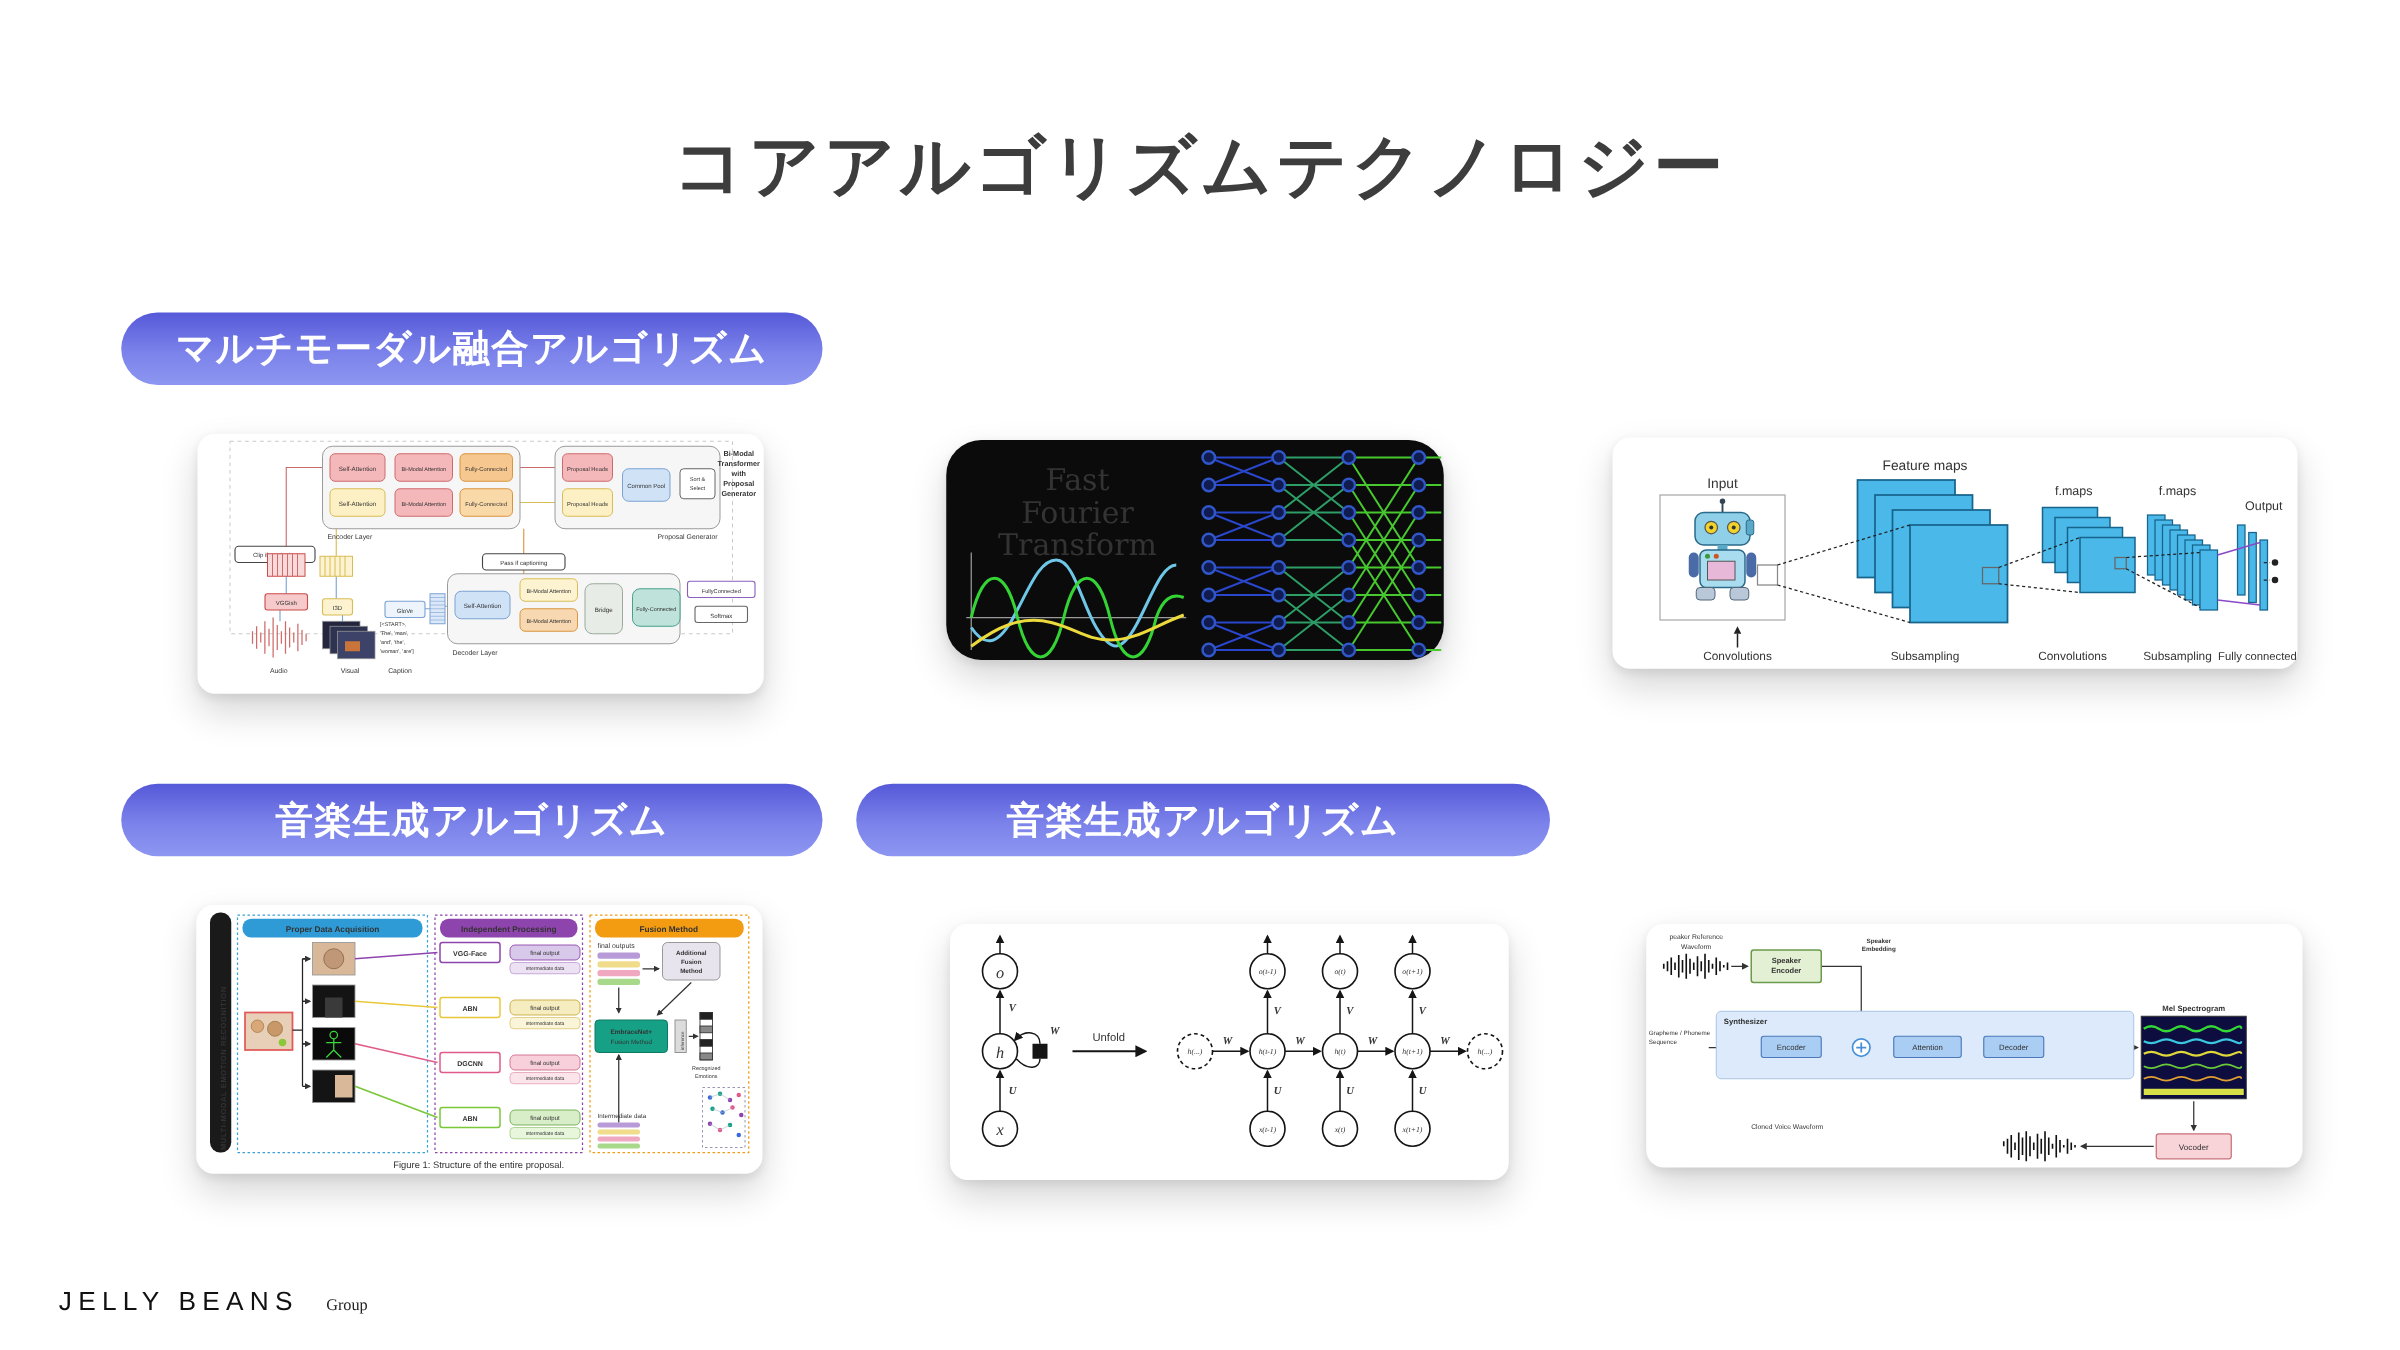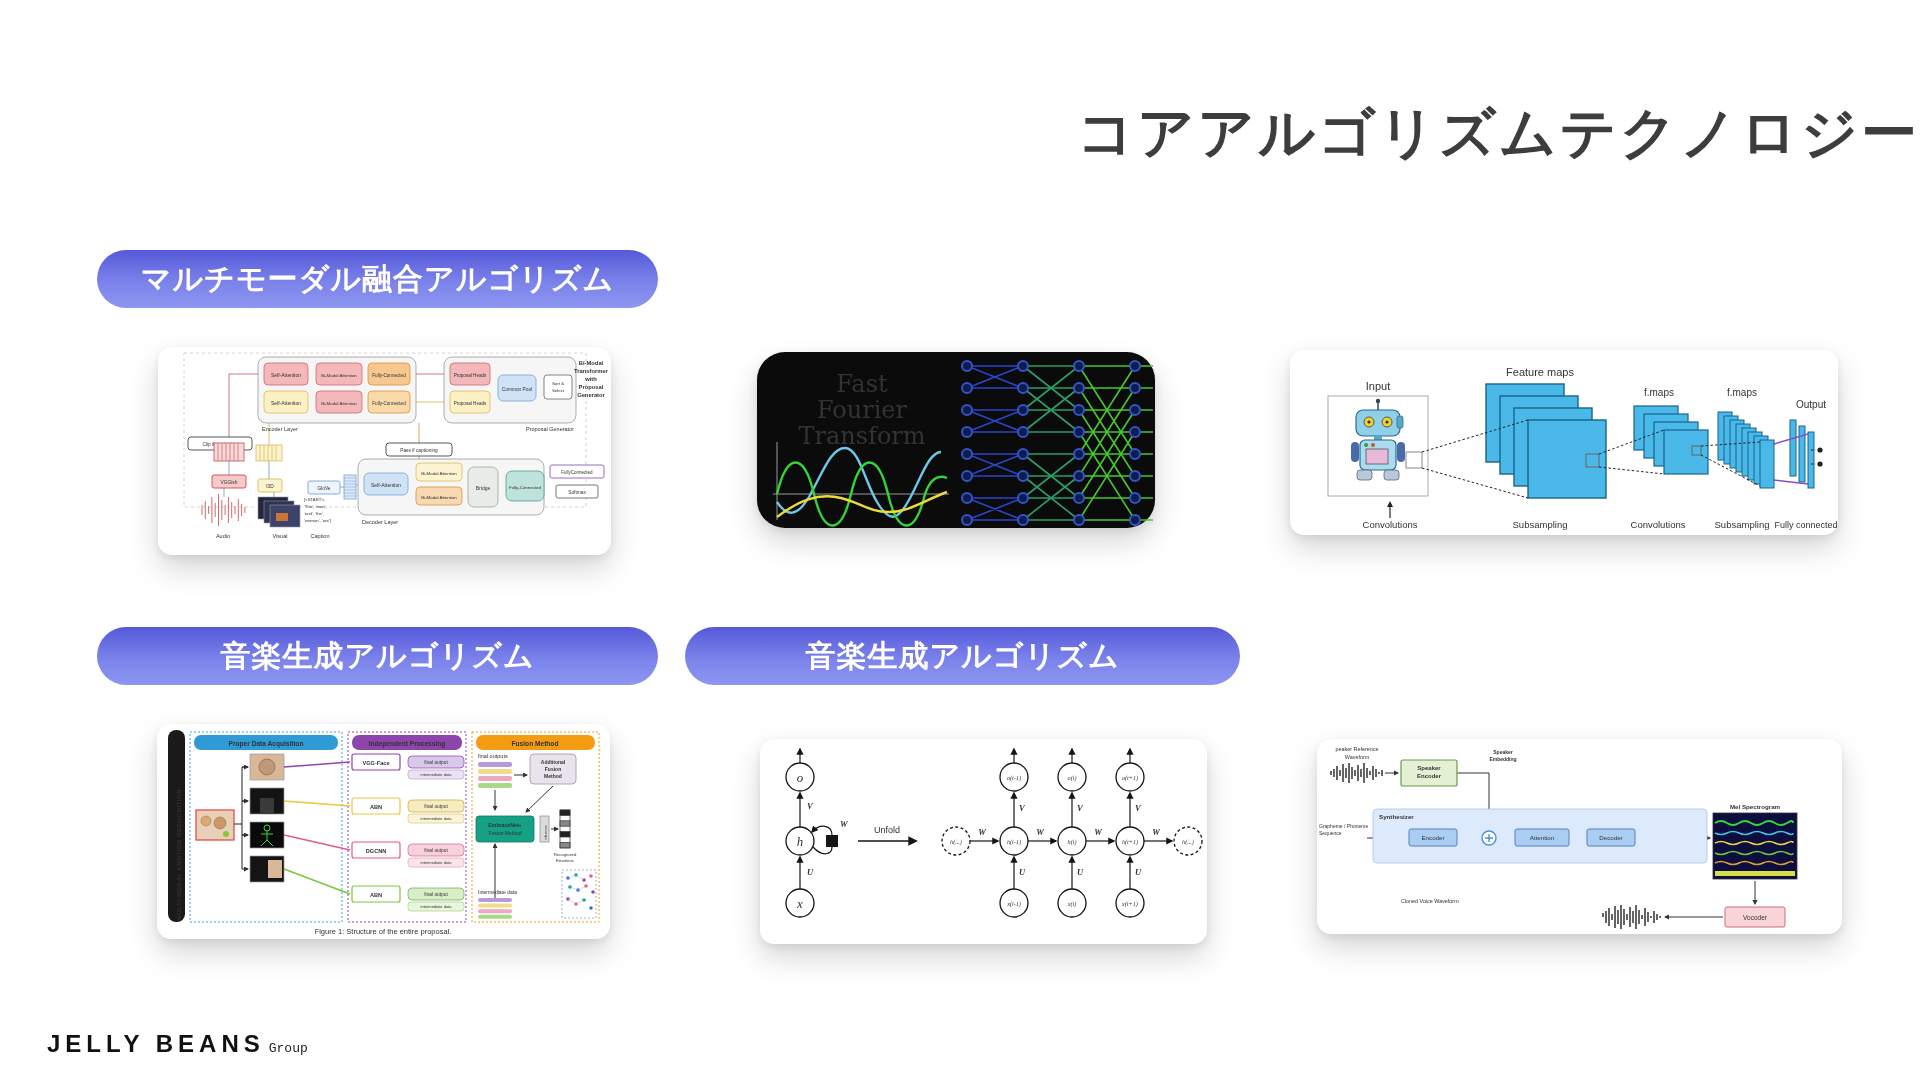--- a/index.html
+++ b/index.html
@@ -1,18 +1,18 @@
 <!DOCTYPE html>
 <html><head>
 <meta charset="utf-8">
 <style>
   html,body{margin:0;padding:0;background:#ffffff;}
   .slide{position:relative;width:1920px;height:1080px;background:#ffffff;overflow:hidden;
          font-family:"Liberation Sans",sans-serif;}
-  .title{position:absolute;top:96px;left:0;width:100%;text-align:right;
+  .title{position:absolute;top:96px;left:0;width:100%;text-align:center;
          font-size:56px;font-weight:800;color:#3d3d3d;letter-spacing:3px;}
   .pill{position:absolute;height:58px;border-radius:29px;
         background:linear-gradient(180deg,#5659d8 0%,#7b82ea 55%,#8d96f1 100%);
         color:#ffffff;font-weight:700;font-size:30px;letter-spacing:1px;
         display:flex;align-items:center;justify-content:center;font-family:Liberation Serif, serif;}
   .p1{left:97px;top:250px;width:561px}
   .p2{left:685px;top:250px;width:555px}
   .p3{left:1263px;top:250px;width:560px}
   .p4{left:97px;top:627px;width:561px}
   .p5{left:685px;top:627px;width:555px}
@@ -20,22 +20,22 @@
   .card{position:absolute;background:#ffffff;border-radius:14px;
         box-shadow:0 14px 30px rgba(0,0,0,.16),0 3px 8px rgba(0,0,0,.08);}
   .c1{left:158px;top:347px;width:453px;height:208px}
   .c2{left:757px;top:352px;width:398px;height:176px;background:#0b0b0b;border-radius:28px}
   .c3{left:1290px;top:350px;width:548px;height:185px}
   .c4{left:157px;top:724px;width:453px;height:215px}
   .c5{left:760px;top:739px;width:447px;height:205px}
   .c6{left:1317px;top:739px;width:525px;height:195px}
   .card svg{display:block;width:100%;height:100%;}
   .footer{position:absolute;left:47px;top:1030px;display:flex;align-items:baseline;}
-  .brand{font-size:24px;font-weight:700;letter-spacing:5px;color:#111;}
-  .brand-suffix{font-size:13px;color:#222;margin-left:4px;font-family:Liberation Mono, monospace;}
+  .brand{font-size:21px;font-weight:400;letter-spacing:5px;color:#111;}
+  .brand-suffix{font-size:13px;color:#222;margin-left:22px;font-family:Liberation Serif, serif;}
   text{font-family:"Liberation Sans",sans-serif;fill:#333;}
   .ts{font-family:"Liberation Serif",serif;font-style:italic;}
   .serif{font-family:"DejaVu Serif","Liberation Serif",serif;}
 </style>
 </head>
 <body>
 
 <div class="slide">
 
   <div class="title">コアアルゴリズムテクノロジー</div>

